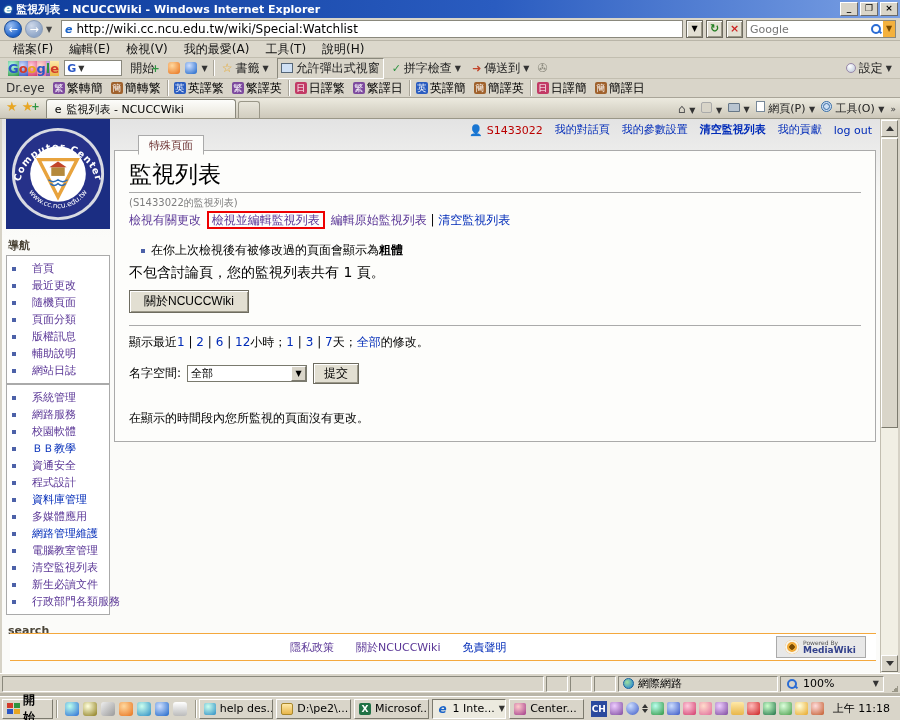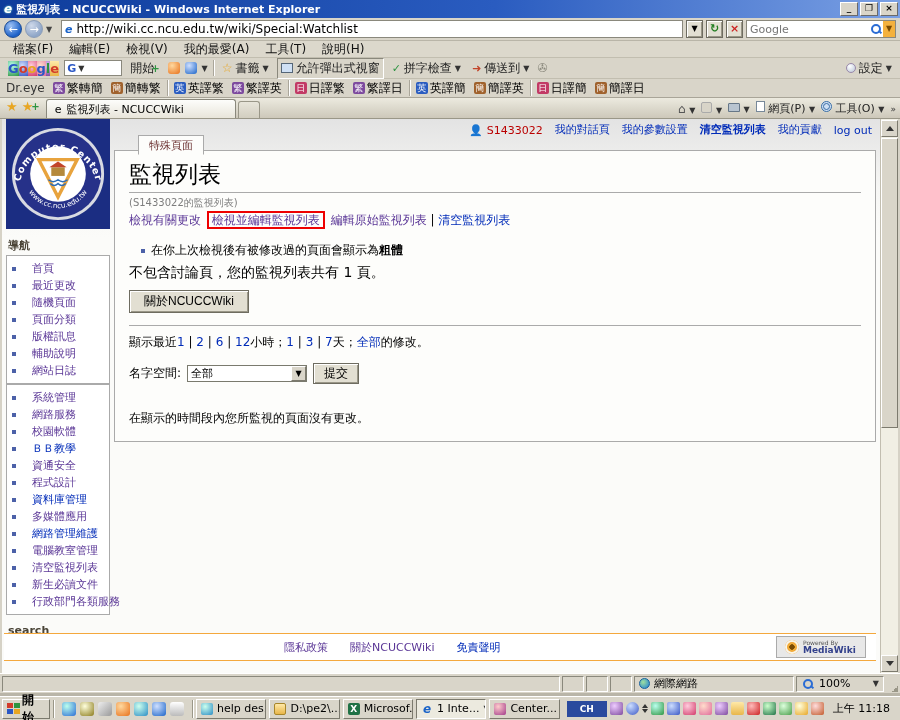--- a/index.html
+++ b/index.html
@@ -107,21 +107,21 @@
   .markread { padding:2px 14px; font-size:12px; }
   .chr { border:none; border-top:1px solid #aaa; margin:12px 0 8px; }
   .tline { font-size:12px; margin-top:3px; }
   .nsrow { display:flex; align-items:center; gap:6px; margin-top:12px; font-size:12px; }
   .select { width:120px; height:17px; background:#fff; border:1px solid #7a7a6e; display:flex; align-items:center; }
   .select .val { flex:1; padding:0 3px; font-size:11px; }
   .select .sarr { width:15px; height:15px; background:#d9d5c9; border:1px solid; border-color:#fff #7c7a6e #7c7a6e #fff; text-align:center; font-size:8px; line-height:14px; }
   .submit { padding:1px 10px; font-size:12px; }
 
   
-  .pfooter { position:absolute; left:2px; right:22px; top:514px; height:28px; background:#fff; border-top:1px solid #f4a83d; border-bottom:1px solid #f4a83d; display:flex; align-items:center; font-size:11px; }
+  .pfooter { position:absolute; left:8px; right:22px; top:514px; height:28px; background:#fff; border-top:1px solid #f4a83d; border-bottom:1px solid #f4a83d; display:flex; align-items:center; font-size:11px; }
   .flinks { margin-left:280px; display:flex; gap:22px; }
   .mwbadge { margin-left:auto; margin-right:10px; width:90px; height:22px; background:#e8e8e8; border:1px solid #aaa; display:flex; align-items:center; gap:4px; padding:0 8px; }
   .flower { width:14px; height:14px; border-radius:50%; background:radial-gradient(circle,#7a4a00 25%,#f4b13d 30%,#e8821a 100%); box-shadow:0 0 0 2px #f8f4e8 inset; }
   .mwtxt { display:flex; flex-direction:column; line-height:1; }
   .mwtxt .l1 { font-size:6px; color:#555; }
   .mwtxt .l2 { font-size:9px; font-weight:bold; color:#33418c; }
 
   
   .vscroll { position:absolute; right:0; top:0; width:18px; height:554px; background:#f1efe4; border-left:1px solid #c2beb0; }
   .scr-btn { position:absolute; left:0; width:17px; height:17px; background:#d9d5c9; border:1px solid; border-color:#fff #7c7a6e #7c7a6e #fff; display:flex; align-items:center; justify-content:center; }
@@ -146,21 +146,21 @@
   .winflag .f1{left:0;top:0;background:#d23a2a}.winflag .f2{left:7px;top:0;background:#2d9440}.winflag .f3{left:0;top:6px;background:#2a57c5}.winflag .f4{left:7px;top:6px;background:#e8a623}
   .ql { display:flex; gap:4px; align-items:center; padding:0 5px; }
   .qlic { width:14px; height:14px; border-radius:3px; }
   .q1{background:radial-gradient(circle at 35% 30%,#bfe,#2a6cd4)}.q2{background:radial-gradient(circle at 35% 30%,#ffd,#8a7a1a)}.q3{background:linear-gradient(135deg,#eee,#999)}.q4{background:radial-gradient(circle at 35% 30%,#ffd9a0,#e8711a)}.q5{background:radial-gradient(circle at 35% 30%,#cfe,#2a8cc4)}.q6{background:radial-gradient(circle at 35% 30%,#cfe0ff,#1b64c8)}.q7{background:linear-gradient(#fff,#bbb)}
   .tsep { width:1px; height:18px; background:#9a9788; box-shadow:1px 0 0 #fff; }
   .taskbtn { display:flex; align-items:center; gap:4px; width:80px; height:20px; padding:0 4px; font-size:11px; white-space:nowrap; overflow:hidden; }
   .taskbtn.active { border-color:#7c7a6e #fff #fff #7c7a6e; background:#eceadf; }
   .tic { width:12px; height:12px; flex:0 0 auto; border-radius:2px; }
   .t-help{background:radial-gradient(circle at 35% 30%,#cfe,#2a8cc4)} .t-folder{background:linear-gradient(#ffe9a8,#e8b64a);border:1px solid #a8862a} .t-excel{background:#1f7145;color:#fff;font-size:9px;line-height:12px;text-align:center;font-weight:bold} .t-ie{color:#1b64c8;font-style:italic;font-weight:bold;font-size:12px;line-height:12px;text-align:center} .t-photo{background:radial-gradient(circle at 35% 30%,#fcc,#a23a8a)}
   .tray { margin-left:auto; display:flex; align-items:center; gap:3px; padding:0 4px; }
-  .ch-ic { width:40px; height:16px; background:#2a4a9e; color:#fff; font-size:9px; line-height:16px; text-align:center; font-weight:bold; }
+  .ch-ic { width:16px; height:16px; background:#2a4a9e; color:#fff; font-size:9px; line-height:16px; text-align:center; font-weight:bold; }
   .tray-sm { width:13px; height:13px; border-radius:2px; }
   .spin { display:flex; flex-direction:column; gap:1px; }
   .spin .tri-up,.spin .tri-dn { border-left-width:3px; border-right-width:3px; border-bottom-width:4px; border-top-width:4px; }
   .clock { font-size:11px; padding:0 4px 0 6px; white-space:nowrap; }
   .c1{background:radial-gradient(circle at 35% 30%,#bfe,#2d9440)}.c2{background:radial-gradient(circle at 35% 30%,#cdf,#3a57c5)}.c3{background:radial-gradient(circle at 35% 30%,#fcd,#d23a6a)}.c4{background:radial-gradient(circle at 35% 30%,#fdc,#e06a9a)}.c5{background:radial-gradient(circle at 35% 30%,#ecf,#7d4a9e)}.c6{background:linear-gradient(#ffe9a8,#e8b64a)}.c7{background:radial-gradient(circle at 35% 30%,#fbb,#c22)}.c8{background:radial-gradient(circle at 35% 30%,#cfc,#1f7145)}.c9{background:radial-gradient(circle at 35% 30%,#dfd,#4a9e4a)}.c10{background:radial-gradient(circle at 35% 30%,#ffd,#e8a623)}.c11{background:radial-gradient(circle at 35% 30%,#fdd,#c25a2a)}
 </style>
 </head>
 <body>
 
 <div class="screen">
@@ -494,21 +494,21 @@
 
   <div class="statusbar">
     <span class="seg grow"></span>
     <span class="seg" style="width:22px"></span>
     <span class="seg" style="width:22px"></span>
     <span class="seg" style="width:22px"></span>
     <span class="seg" style="width:160px">
       <span class="globe"></span>
       <span>網際網路</span>
     </span>
-    <span class="seg" style="width:88px">
+    <span class="seg" style="width:104px">
       <span class="mag"></span>
       <span>100%</span>
       <span class="drop" style="margin-left:auto">▼</span>
     </span>
     <span class="grip"></span>
   </div>
 
   <div class="deskline"></div>
 
   <div class="taskbar">

